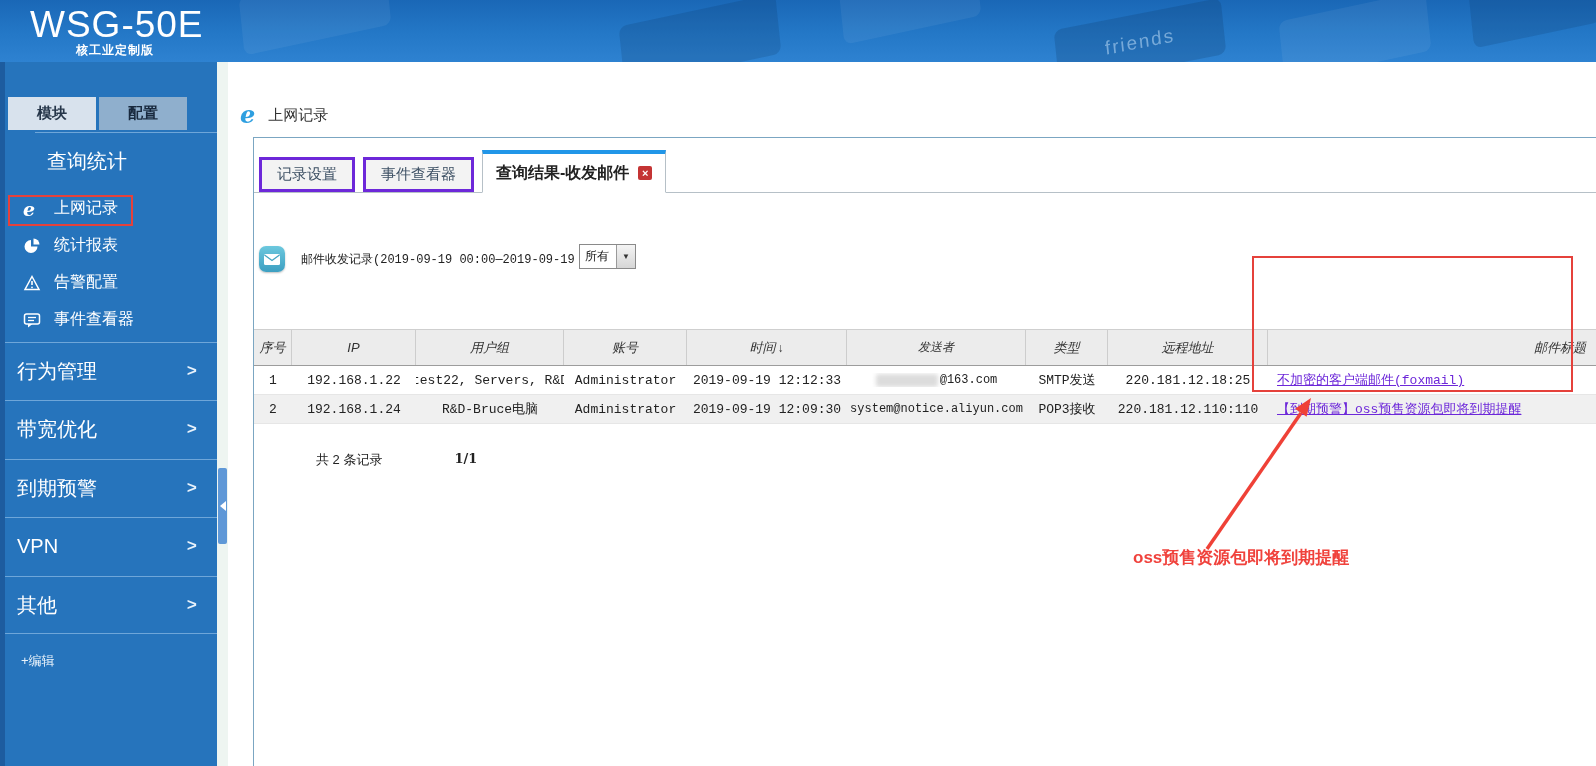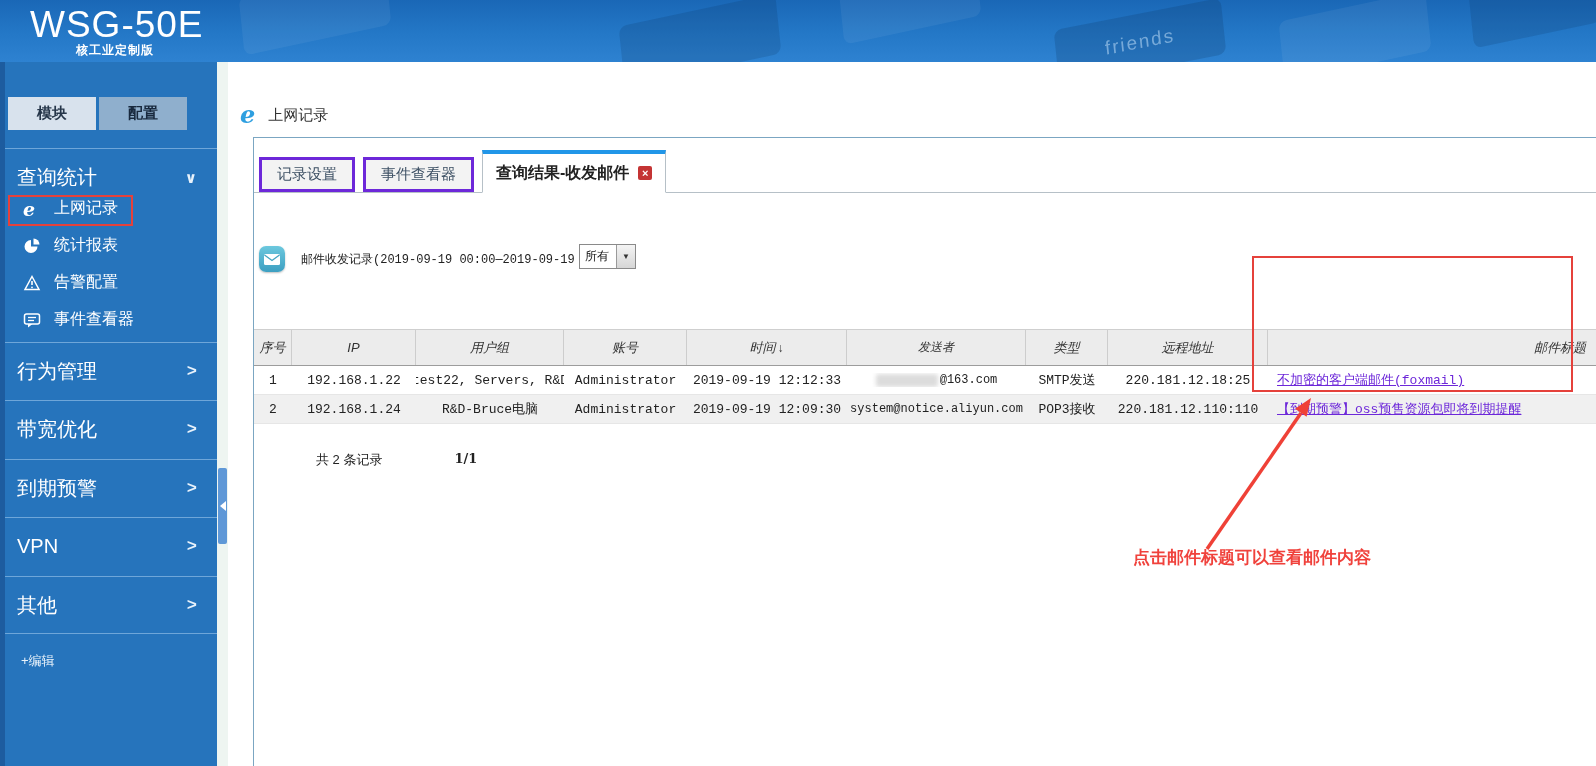--- a/index.html
+++ b/index.html
@@ -133,21 +133,21 @@
 <div class="sidebar">
   <div class="side-tabs">
     <div class="side-tab active">
       <span>模块</span>
     </div>
     <div class="side-tab inactive">
       <span>配置</span>
     </div>
   </div>
 
-  <div class="section" style="top:86px;">
+  <div class="section" style="top:70px;margin-left:30px;">
     <span>查询统计</span>
     <span class="chev">∨</span>
   </div>
 
   <div class="submenu">
     <div class="subitem">
       <span class="sicon">
           <span class="ie-glyph">e</span>
         </span>
       <span>上网记录</span>
@@ -304,13 +304,13 @@
     </div>
   </div>
 </div>
 
 <div class="anno red-rect" style="left:8px; top:195px; width:125px; height:31px;"></div>
 <div class="anno red-rect" style="left:1252px; top:256px; width:321px; height:136px;"></div>
 <svg class="anno" style="left:1190px; top:392px;" width="140" height="168" viewBox="0 0 140 168">
   <line x1="17" y1="157" x2="111" y2="21" stroke="#ef4137" stroke-width="3.5"></line>
   <polygon points="121,6 116.6,24.8 105,16.8" fill="#ef4137"></polygon>
 </svg>
-<div class="anno anno-note" style="left:1133px; top:546px;">点击邮件标题可以查看邮件内容</div>
+<div class="anno anno-note" style="left:1133px; top:546px;">oss预售资源包即将到期提醒</div>
 
 </body></html>

